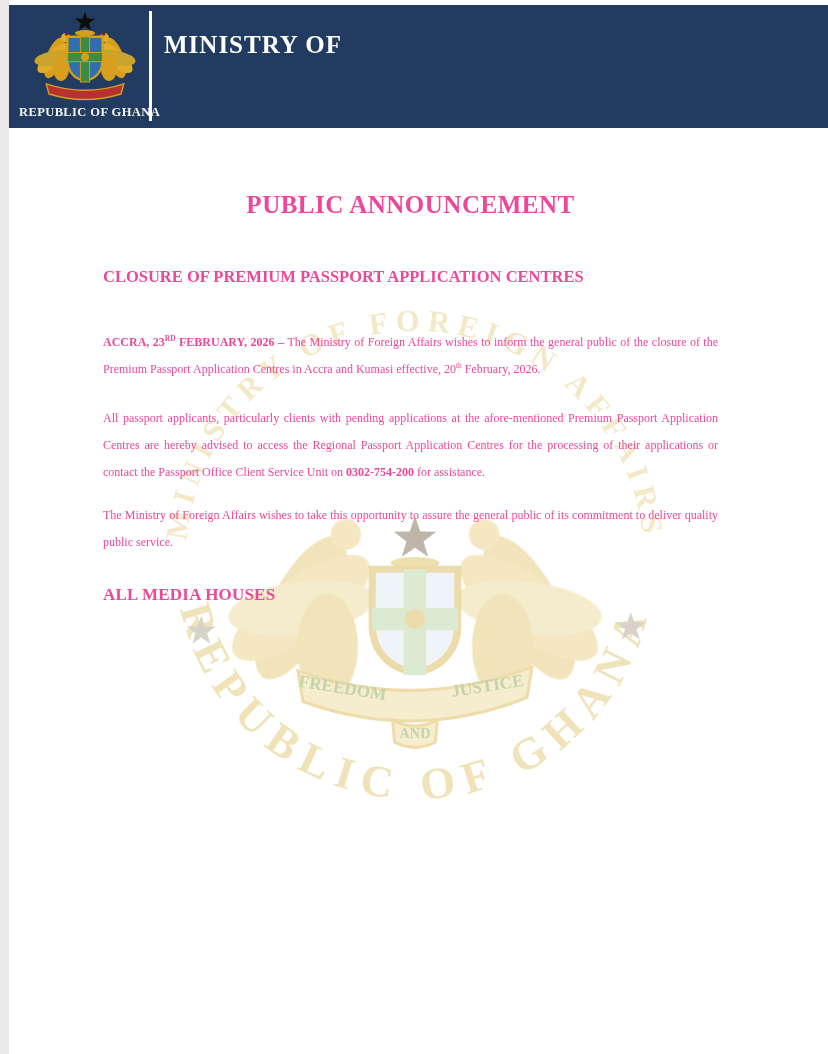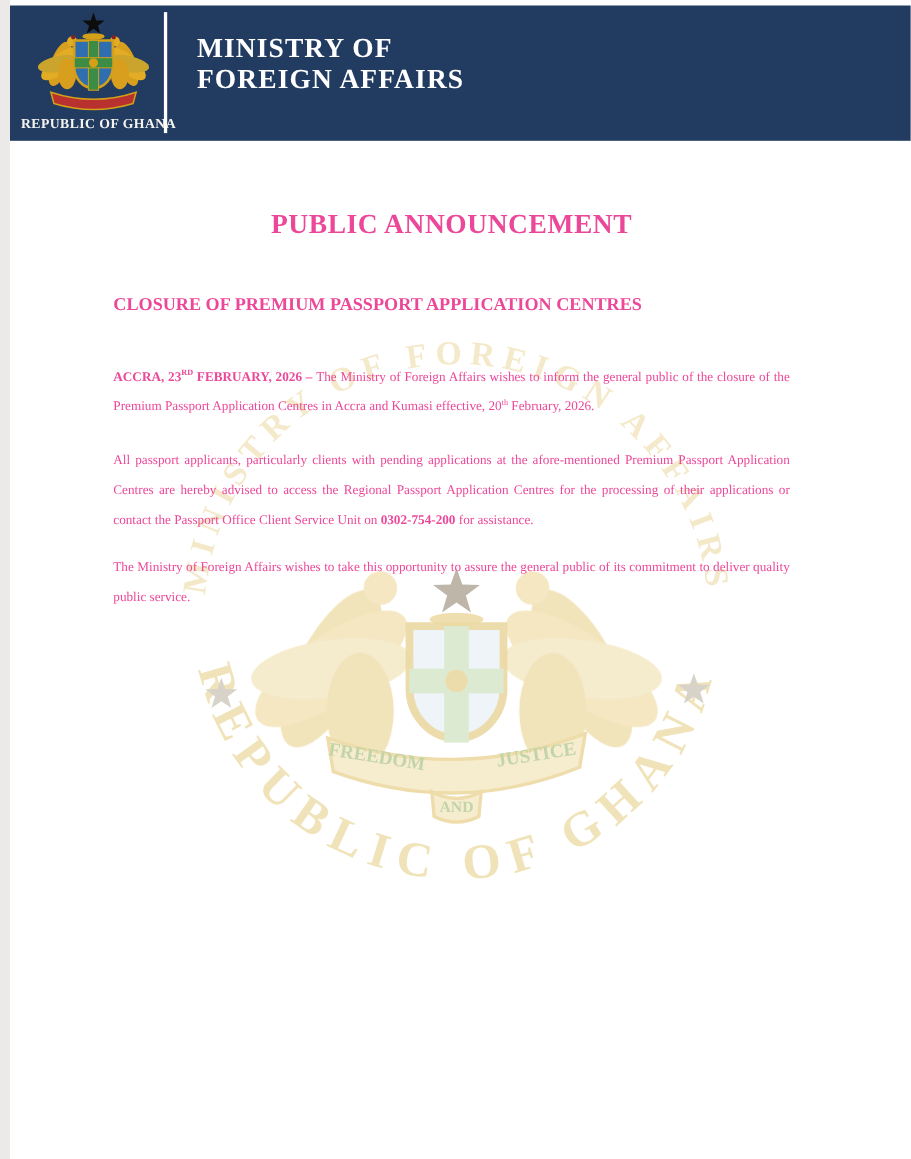--- a/index.html
+++ b/index.html
@@ -8,21 +8,21 @@
 
   .page { position:absolute; inset:0; background:#ffffff; }
   .scan-edge { position:absolute; left:0; top:0; width:9px; height:100%; background:#eceae8; z-index:3; }
 
   
   .banner { position:absolute; left:9px; top:5px; right:0; height:123px; background:#223c61; z-index:2; }
   .coa { position:absolute; left:16px; top:5px; width:120px; height:96px; }
   .republic-label { position:absolute; left:10px; top:100px; width:140px; text-align:center;
                     color:#f5f3ee; font-size:12.5px; font-weight:bold; letter-spacing:.4px; white-space:nowrap; }
   .banner-divider { position:absolute; left:140px; top:6px; width:3px; height:110px; background:#ffffff; }
-  .ministry-title { position:absolute; left:170px; top:26px; color:#ffffff; font-weight:bold;
+  .ministry-title { position:absolute; left:155px; top:26px; color:#ffffff; font-weight:bold;
                     font-size:25px; line-height:28px; letter-spacing:1px; }
 
   
   .watermark { position:absolute; left:130px; top:272px; width:570px; height:570px; z-index:0; pointer-events:none; }
 
   
   .content { position:absolute; left:103px; width:615px; z-index:1; color:#ec4899; }
   .doc-title { top:191px; text-align:center; font-weight:bold; font-size:25px; letter-spacing:.5px; }
   .doc-subtitle { top:267px; text-align:left; font-weight:bold; font-size:16.5px; }
   .para { font-size:12px; line-height:27px; text-align:justify; }
@@ -76,21 +76,20 @@
         <rect x="41" y="46" width="38" height="10" fill="#3c8c46" stroke="#d4a017" stroke-width="1"></rect>
         <circle cx="60" cy="51" r="4.5" fill="#d4a017"></circle>
       </g>
 
       <path d="M18,80 Q60,94 102,80 L99,91 Q60,103 21,91 Z" fill="#b8312f" stroke="#d4a017" stroke-width="1.5"></path>
     </svg>
     <div class="republic-label">REPUBLIC OF GHANA</div>
     <div class="banner-divider"></div>
     <div class="ministry-title">
       <div>MINISTRY OF</div>
-      <div>FOREIGN AFFAIRS</div>
     </div>
   </header>
 
   <svg class="watermark" viewBox="0 0 560 560">
     <defs>
       <path id="wmArcTop" d="M 55,283 A 225,225 0 0 1 505,283" fill="none"></path>
       <path id="wmArcBottom" d="M 45,283 A 235,235 0 0 0 515,283" fill="none"></path>
       <polygon id="wstar" points="0,-10 2.35,-3.24 9.51,-3.09 3.8,1.24 5.88,8.09 0,4 -5.88,8.09 -3.8,1.24 -9.51,-3.09 -2.35,-3.24"></polygon>
     </defs>
 
@@ -144,20 +143,21 @@
 
   <h1 class="content doc-title">PUBLIC ANNOUNCEMENT</h1>
   <h2 class="content doc-subtitle">CLOSURE OF PREMIUM PASSPORT APPLICATION CENTRES</h2>
 
   <p class="content para p1"><span class="b">ACCRA, 23</span><sup class="b">RD</sup><span class="b"> FEBRUARY, 2026</span><span class="b"> – </span><span>The Ministry of Foreign Affairs wishes to inform the general public of the closure of the Premium Passport Application Centres in Accra and Kumasi effective, 20</span><sup>th</sup><span> February, 2026.</span></p>
 
   <p class="content para p2"><span>All passport applicants, particularly clients with pending applications at the afore-mentioned Premium Passport Application Centres are hereby advised to access the Regional Passport Application Centres for the processing of their applications or contact the Passport Office Client Service Unit on </span><span class="b">0302-754-200</span><span> for assistance.</span></p>
 
   <p class="content para p3">The Ministry of Foreign Affairs wishes to take this opportunity to assure the general public of its commitment to deliver quality public service.</p>
 
+  <p class="content addressee">ALL MEDIA HOUSES</p>
 
   <footer class="footer">
 
     
     
 
     
 
     
 

